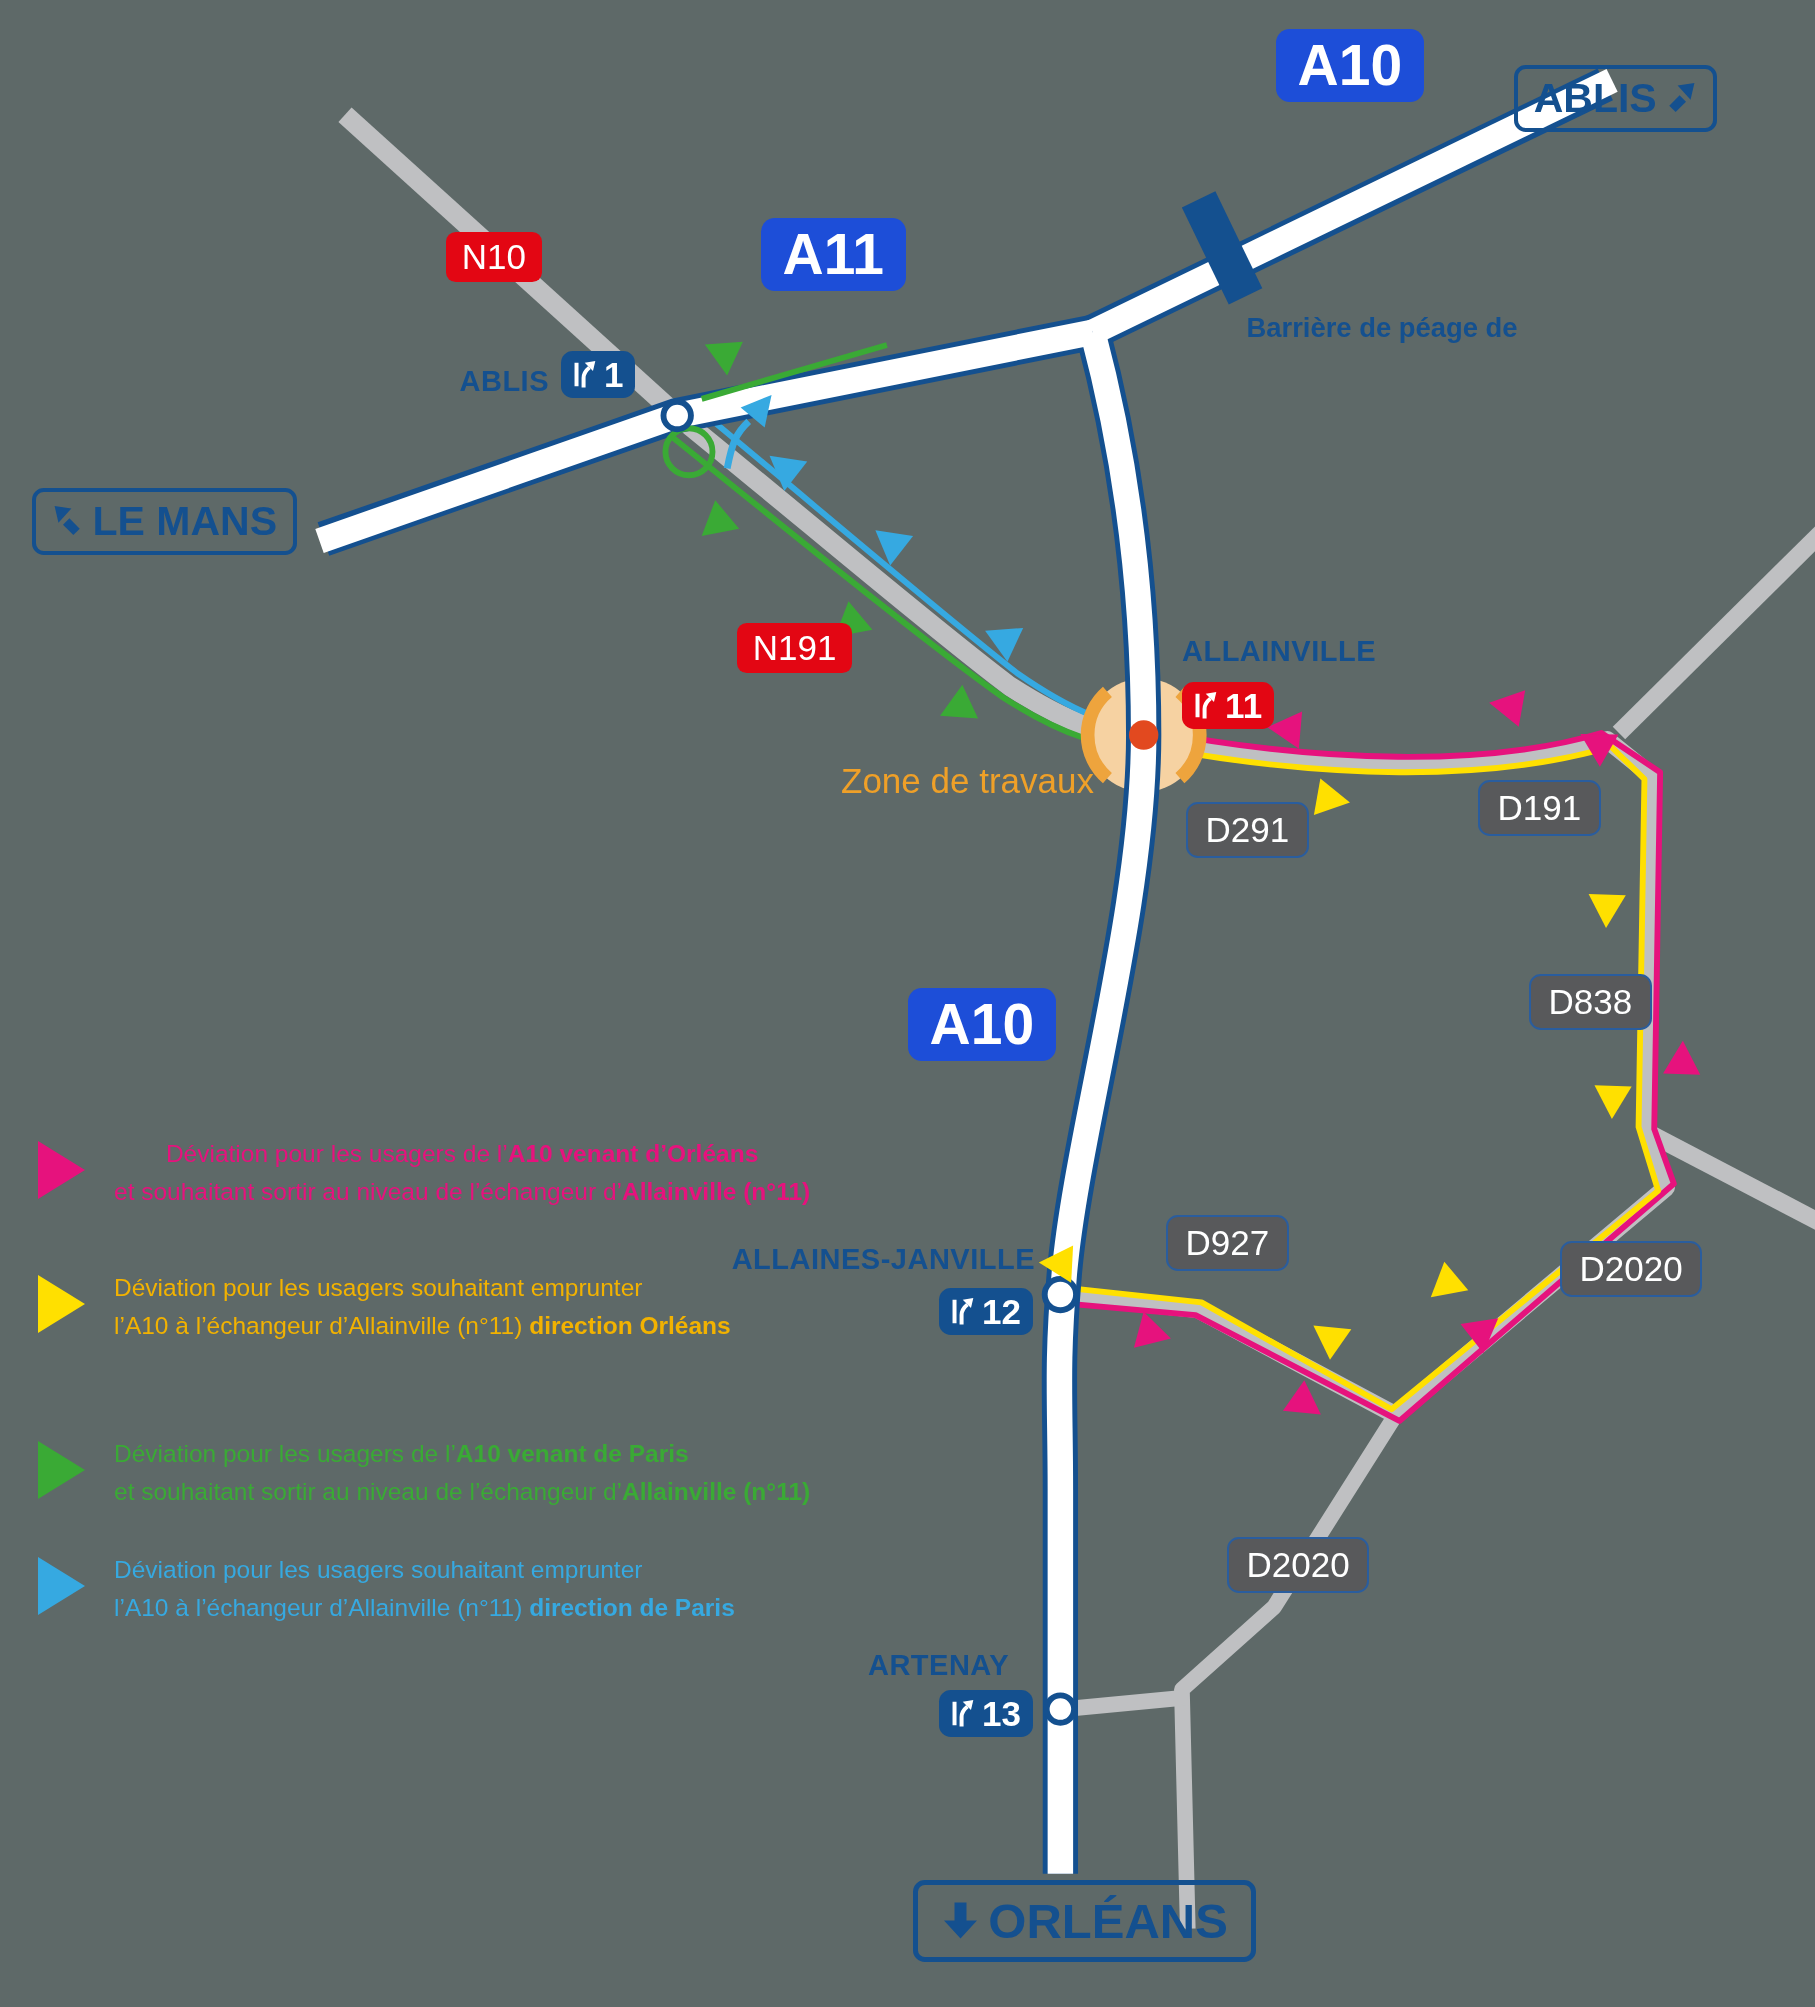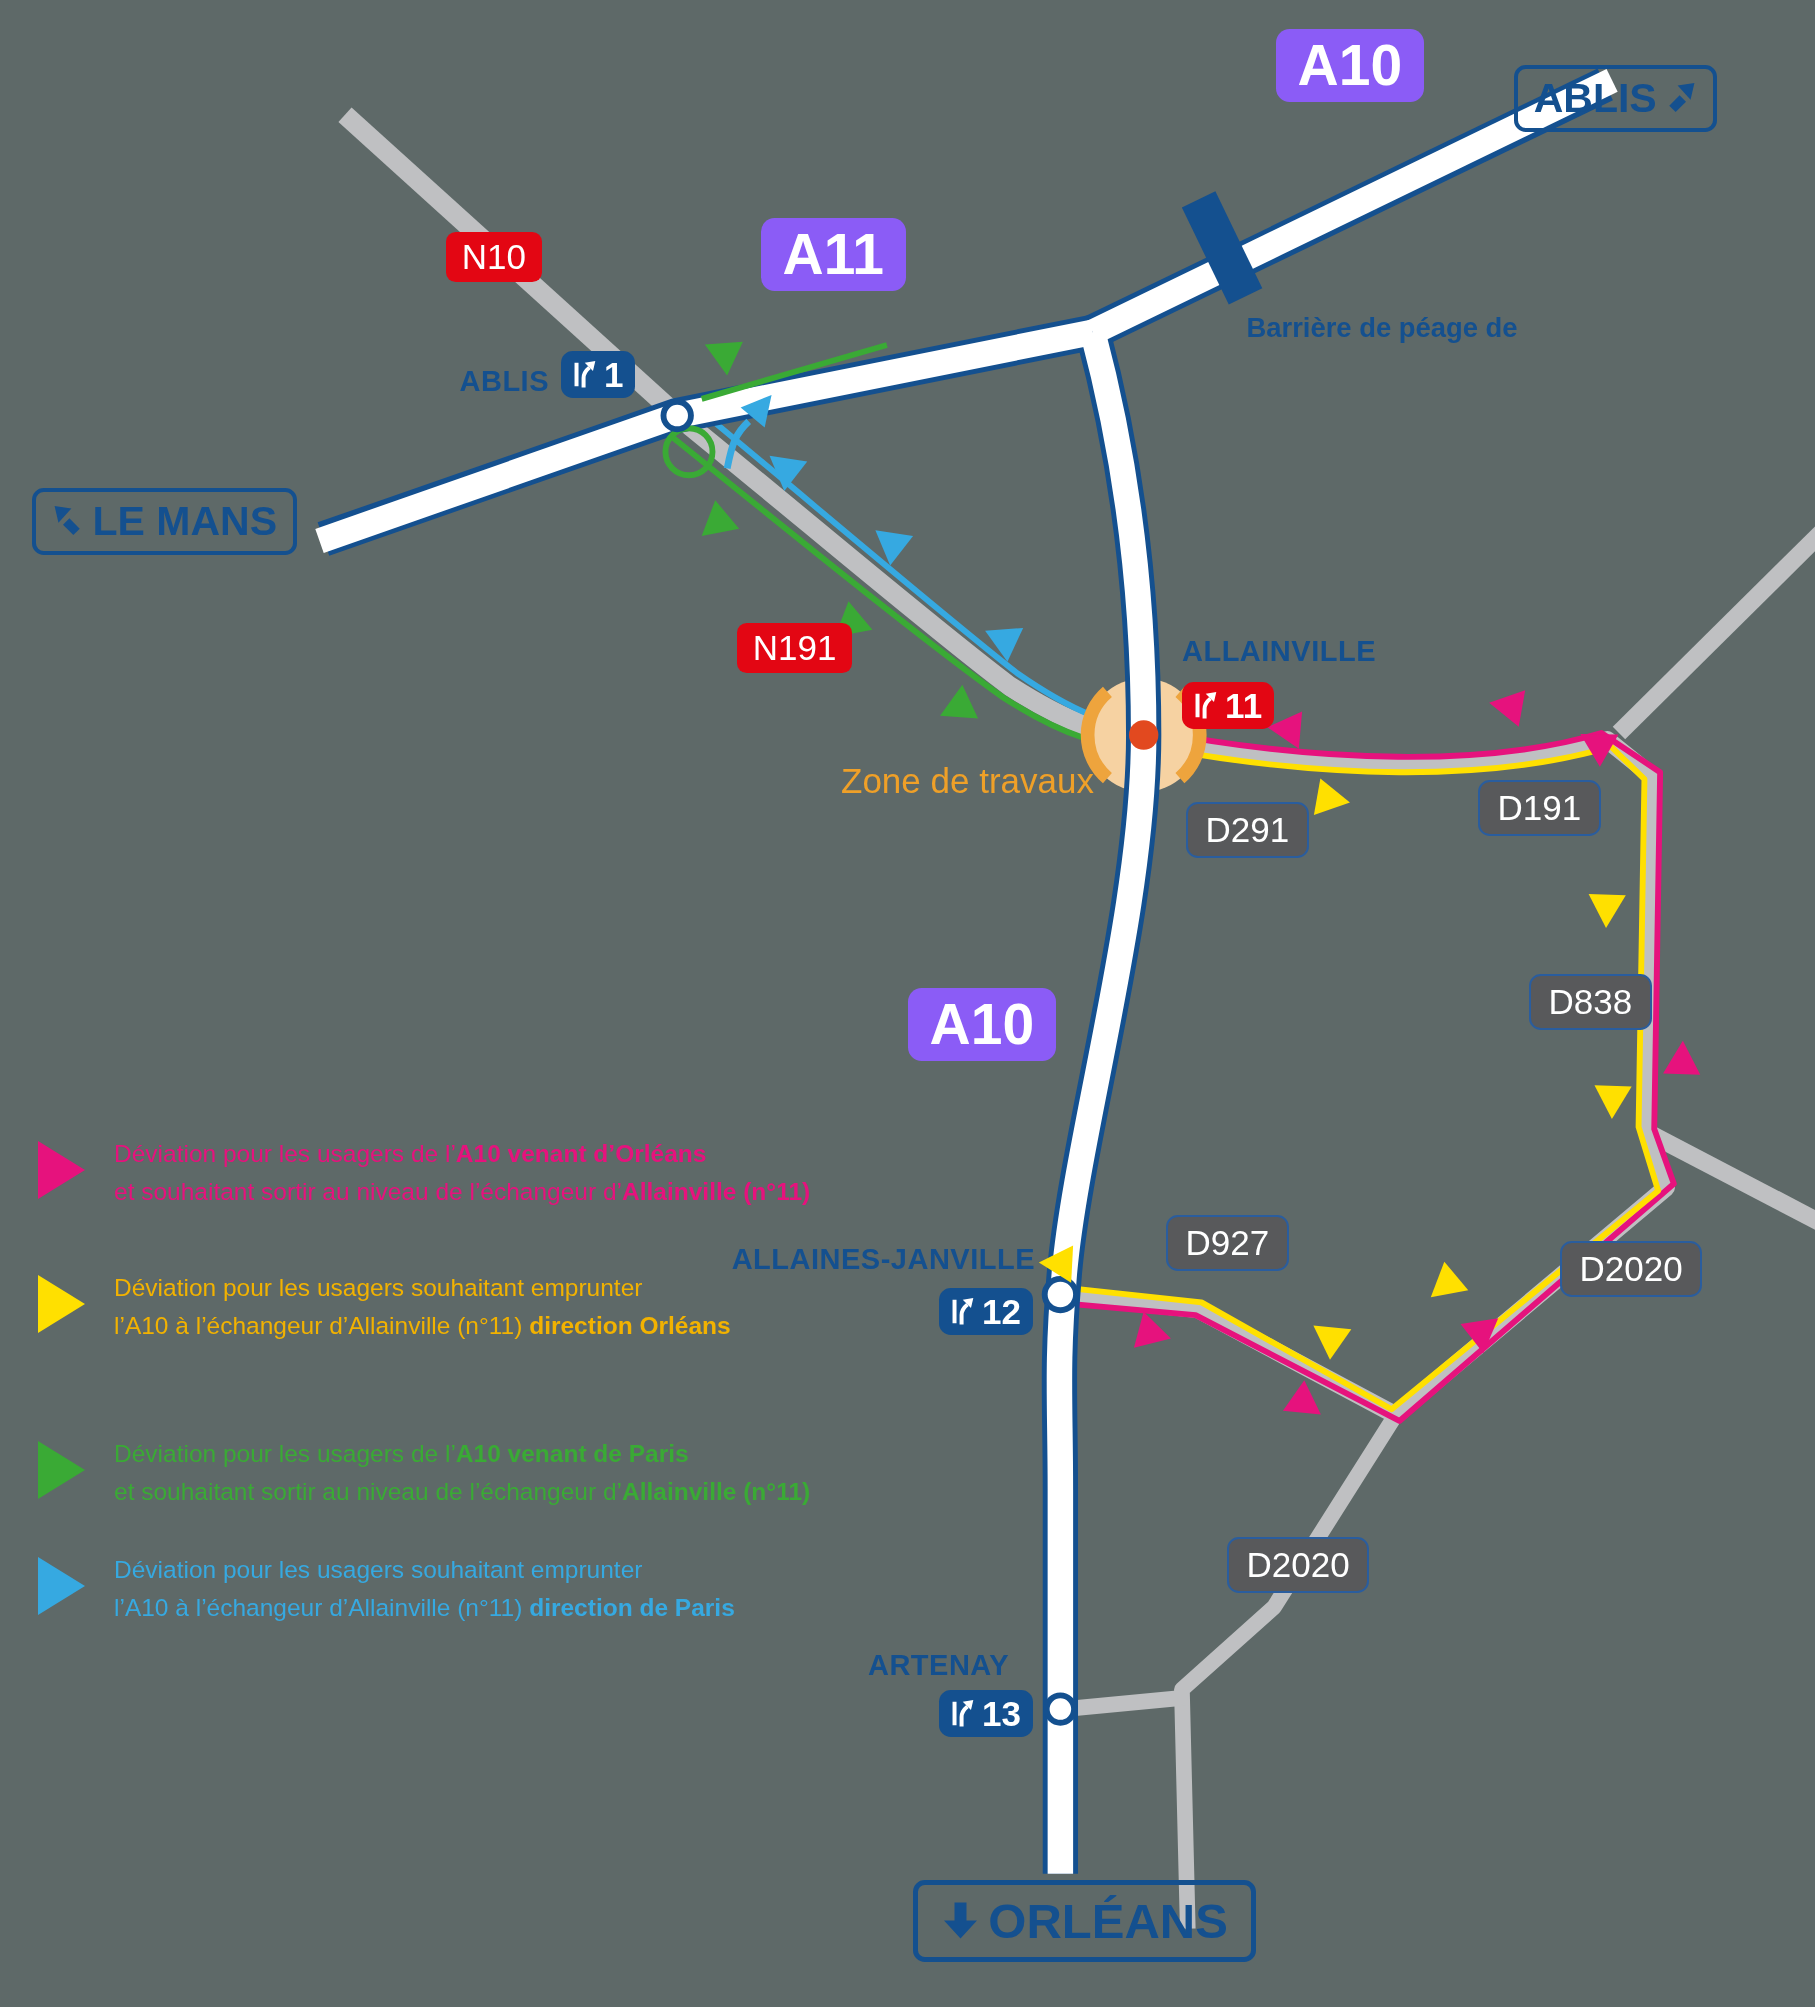--- a/index.html
+++ b/index.html
@@ -3,21 +3,21 @@
 <meta charset="utf-8">
 <style>
   html,body{margin:0;padding:0;background:#5e6968;}
   #stage{position:relative;width:1815px;height:2007px;background:#5e6968;overflow:hidden;
          font-family:"Liberation Sans",sans-serif;}
   #roadmap{position:absolute;left:0;top:0;}
 
   .lbl{position:absolute;white-space:nowrap;}
 
   
-  .abadge{background:#8b5cf6;color:#fff;font-weight:bold;font-size:57px;
+  .abadge{background:#1d4ed8;color:#fff;font-weight:bold;font-size:57px;
           padding:7.8px 21.6px;border-radius:13.7px;line-height:1;display:inline-block;}
   
   .nbadge{background:#e30613;color:#fff;font-weight:normal;font-size:35px;
           padding:5.9px 15.7px;border-radius:9.8px;line-height:1.1;display:inline-block;}
   
   .dbox{background:#58595b;color:#fff;font-size:35px;padding:5.9px 17.6px;border-radius:11.8px;
         border:2px solid #2a5d9e;line-height:1.15;display:inline-block;}
 
   
   .sign{display:inline-flex;align-items:center;gap:9.8px;border:4.9px solid #14508f;border-radius:11.8px;
@@ -208,21 +208,21 @@
     <span>13</span>
   </div>
 
   <div class="lbl sign" style="left:913px;top:1880px;font-size:49px;border-width:5.9px;padding:7.8px 23.5px;">
     <svg width="37" height="39" viewBox="0 0 24 26">
       <polygon points="8,1 16,1 16,13 23,13 12,25 1,13 8,13" fill="#14508f"></polygon>
     </svg>
     <span>ORLÉANS</span>
   </div>
 
-  <div class="legend-row" style="left:38px;top:1135px;" id="legend-0">
+  <div class="legend-row" style="left:38px;top:1135px;text-align:center;" id="legend-0">
     <div class="legend-tri" style="border-left-color: rgb(230, 18, 125);"></div>
     <div class="legend-text" style="color: rgb(230, 18, 125);">
         <div><span>Déviation pour les usagers de l’</span><span class="b">A10 venant d’Orléans</span></div>
         <div><span>et souhaitant sortir au niveau de l’échangeur d’</span><span class="b">Allainville (n°11)</span></div>
       </div>
   </div>
   <div class="legend-row" style="left:38px;top:1269px;" id="legend-1">
     <div class="legend-tri" style="border-left-color: rgb(255, 224, 0);"></div>
     <div class="legend-text" style="color: rgb(242, 178, 0);">
         <div><span>Déviation pour les usagers souhaitant emprunter</span></div>

